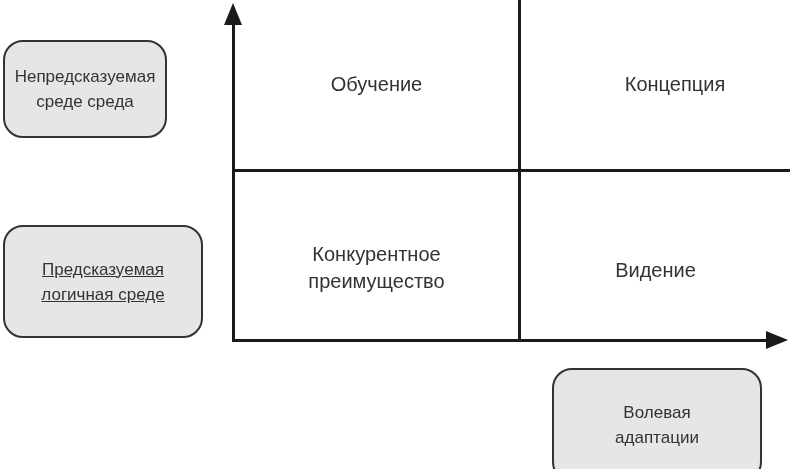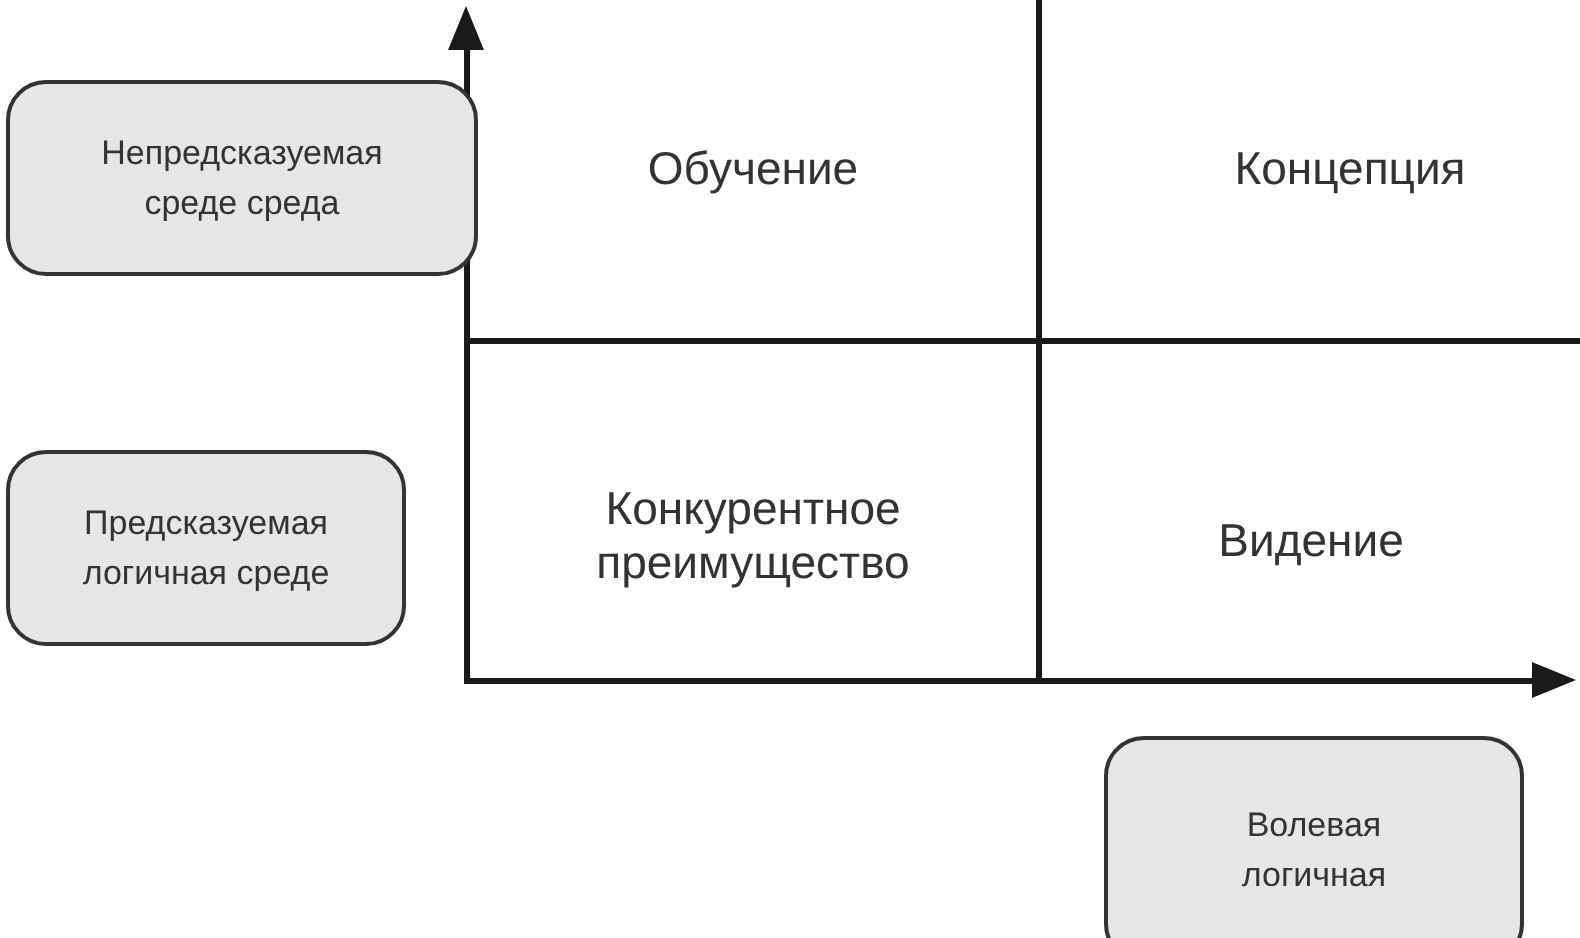--- a/index.html
+++ b/index.html
@@ -37,40 +37,40 @@
     border-top:9px solid transparent;
     border-bottom:9px solid transparent;
     border-left:22px solid var(--axis);
   }
   
   .quad{
     position:absolute;
     display:flex;flex-direction:column;
     align-items:center;justify-content:center;
     text-align:center;
-    font-size:23px;line-height:27px;
+    font-size:20px;line-height:27px;
   }
   .q-tl{left:235px;top:0;width:283px;height:169px;}
   .q-tr{left:521px;top:0;width:308px;height:169px;}
   .q-bl{left:235px;top:172px;width:283px;height:167px;padding-top:25px;box-sizing:border-box;}
   .q-br{left:521px;top:172px;width:269px;height:167px;padding-top:30px;box-sizing:border-box;}
   
   .pill{
     position:absolute;
     background:var(--box-fill);
     border:2px solid var(--box-border);
     border-radius:20px;
     display:flex;flex-direction:column;
     align-items:center;justify-content:center;
     text-align:center;
     font-size:17px;line-height:25px;
     box-sizing:border-box;
   }
-  .pill-env-top{left:3px;top:40px;width:236px;height:98px;}
-  .pill-env-bottom{left:3px;top:225px;width:200px;height:98px;}
+  .pill-env-top{left:3px;top:40px;width:164px;height:98px;}
+  .pill-env-bottom{left:3px;top:225px;width:200px;height:113px;text-decoration:underline;}
   .pill-strat-left{left:265px;top:367px;width:220px;height:96px;}
   .pill-strat-right{left:552px;top:368px;width:210px;height:114px;}
   .tline{display:block;}
 </style>
 </head>
 <body>
 
 <div class="stage">
 
   <div class="line v-axis"></div>
@@ -102,16 +102,16 @@
     <span class="tline">Непредсказуемая</span>
     <span class="tline">среде среда</span>
   </div>
   <div class="pill pill-env-bottom">
     <span class="tline">Предсказуемая</span>
     <span class="tline">логичная среде</span>
   </div>
 
   <div class="pill pill-strat-right">
     <span class="tline">Волевая</span>
-    <span class="tline">логичная</span>
+    <span class="tline">адаптации</span>
   </div>
 
 </div>
 
 </body></html>

